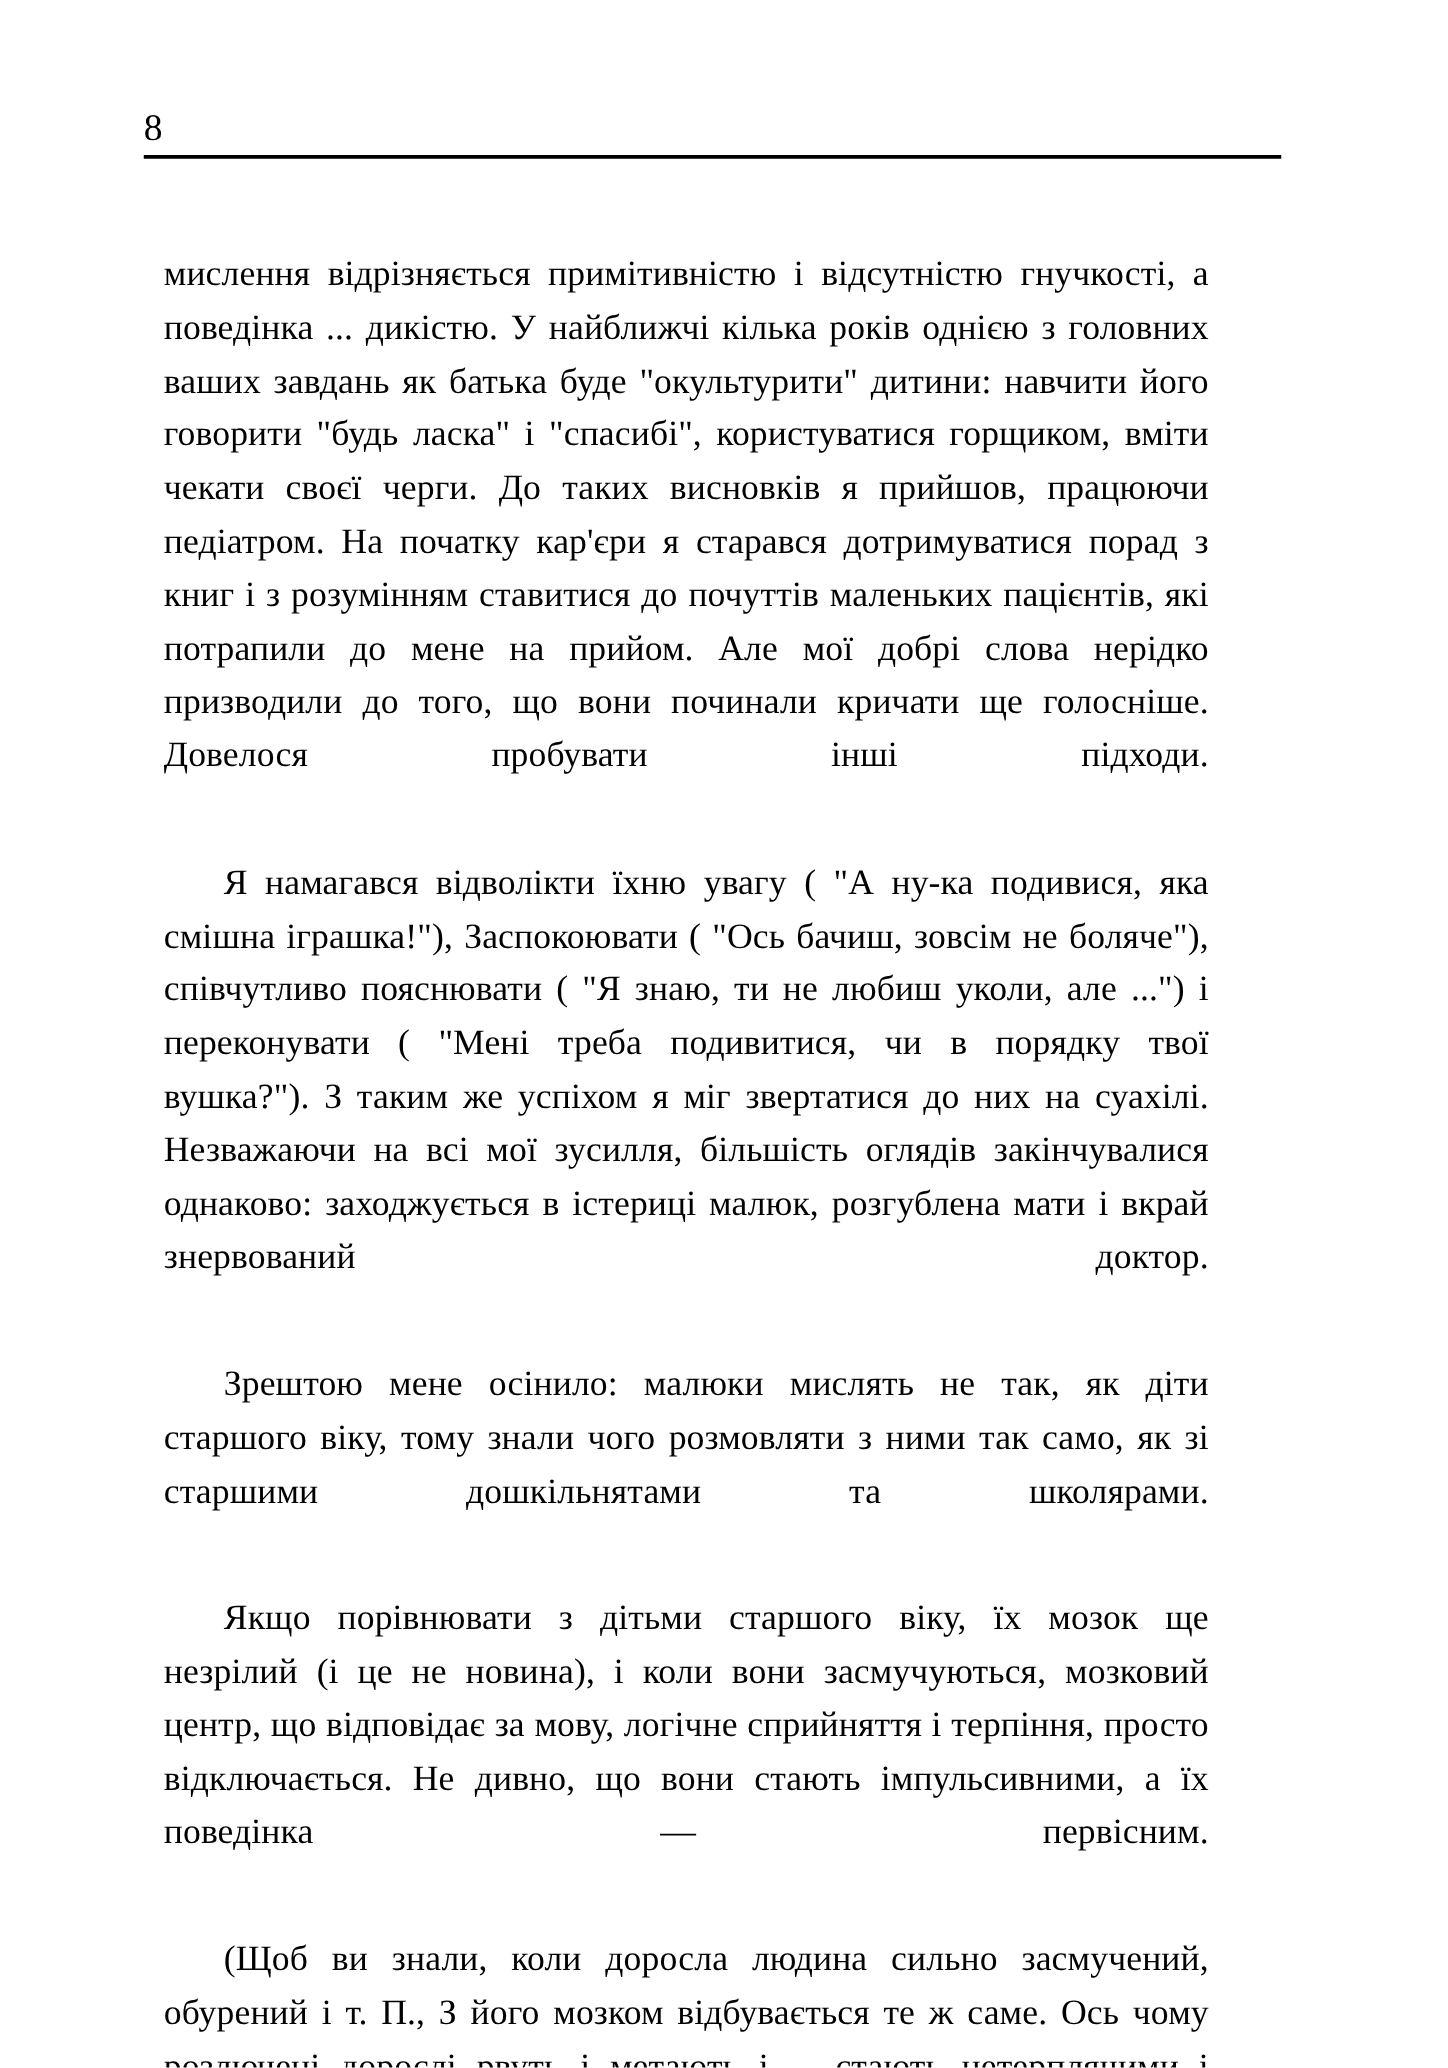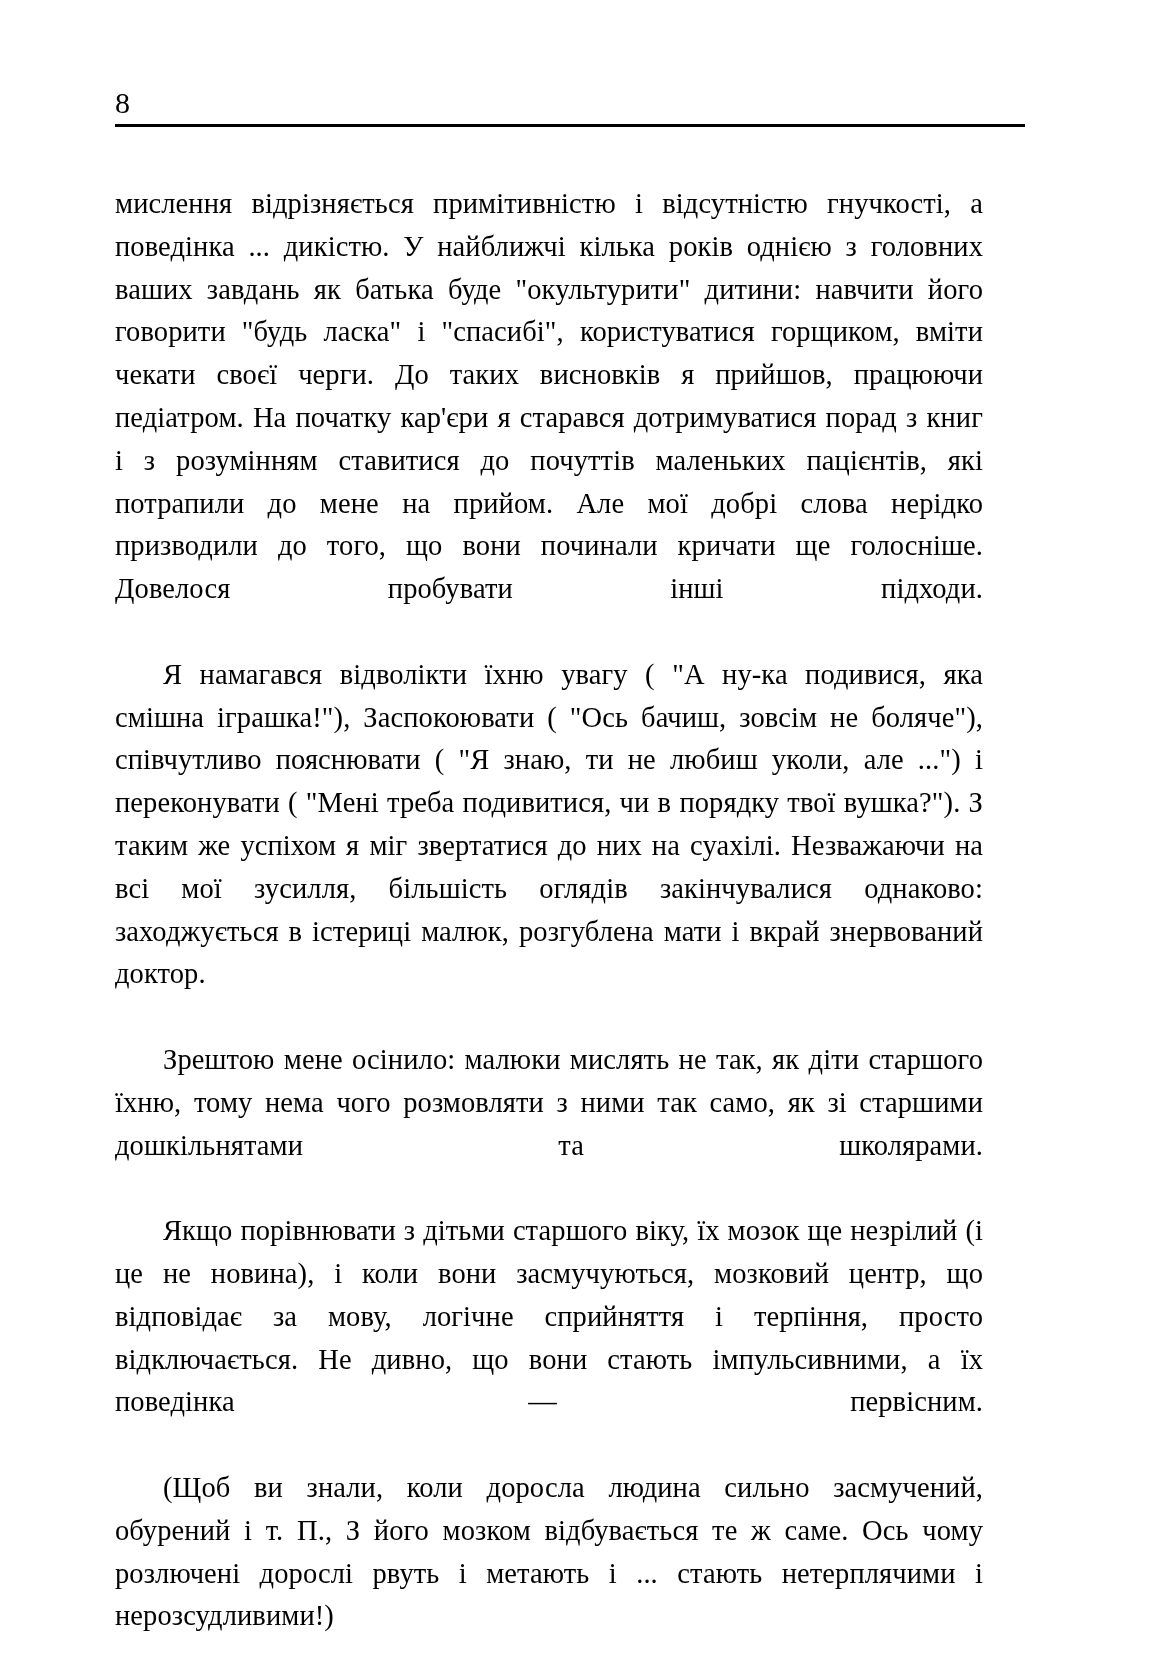--- a/index.html
+++ b/index.html
@@ -44,21 +44,21 @@
     top: 183px;
     width: 868px;
     font-size: 28.5px;
     line-height: 42.8px;
     text-align: justify;
     text-justify: inter-word;
     letter-spacing: 0.1px;
     word-spacing: 0.2px;
   }
   .body-text p {
-    margin: 0;
+    margin: 16px;
     text-indent: 48px;
     text-align: justify;
   }
   .body-text p.no-indent {
     text-indent: 0;
   }
   
   .body-text p::after {
     content: "";
     display: inline-block;
@@ -71,19 +71,19 @@
 <div class="page">
 
   <div class="header">
     <div class="folio">8</div>
     <div class="header-rule"></div>
   </div>
 
   <div class="body-text">
     <p class="no-indent">мислення відрізняється примітивністю і відсутністю гнучкості, а поведінка ... дикістю. У найближчі кілька років однією з головних ваших завдань як батька буде "окультурити" дитини: навчити його говорити "будь ласка" і "спасибі", користуватися горщиком, вміти чекати своєї черги. До таких висновків я прийшов, працюючи педіатром. На початку кар'єри я старався дотримуватися порад з книг і з розумінням ставитися до почуттів маленьких пацієнтів, які потрапили до мене на прийом. Але мої добрі слова нерідко призводили до того, що вони починали кричати ще голосніше. Довелося пробувати інші підходи.</p>
     <p>Я намагався відволікти їхню увагу ( "А ну-ка подивися, яка смішна іграшка!"), Заспокоювати ( "Ось бачиш, зовсім не боляче"), співчутливо пояснювати ( "Я знаю, ти не любиш уколи, але ...") і переконувати ( "Мені треба подивитися, чи в порядку твої вушка?"). З таким же успіхом я міг звертатися до них на суахілі. Незважаючи на всі мої зусилля, більшість оглядів закінчувалися однаково: заходжується в істериці малюк, розгублена мати і вкрай знервований доктор.</p>
-    <p>Зрештою мене осінило: малюки мислять не так, як діти старшого їхню, тому нема чого розмовляти з ними так само, як зі старшими дошкільнятами та школярами.</p>
+    <p>Зрештою мене осінило: малюки мислять не так, як діти старшого віку, тому знали чого розмовляти з ними так само, як зі старшими дошкільнятами та школярами.</p>
     <p>Якщо порівнювати з дітьми старшого віку, їх мозок ще незрілий (і це не новина), і коли вони засмучуються, мозковий центр, що відповідає за мову, логічне сприйняття і терпіння, просто відключається. Не дивно, що вони стають імпульсивними, а їх поведінка — первісним.</p>
     <p>(Щоб ви знали, коли доросла людина сильно засмучений, обурений і т. П., З його мозком відбувається те ж саме. Ось чому розлючені дорослі рвуть і метають і ... стають нетерплячими і нерозсудливими!)</p>
 
   </div>
 
 </div>
 
 </body></html>

